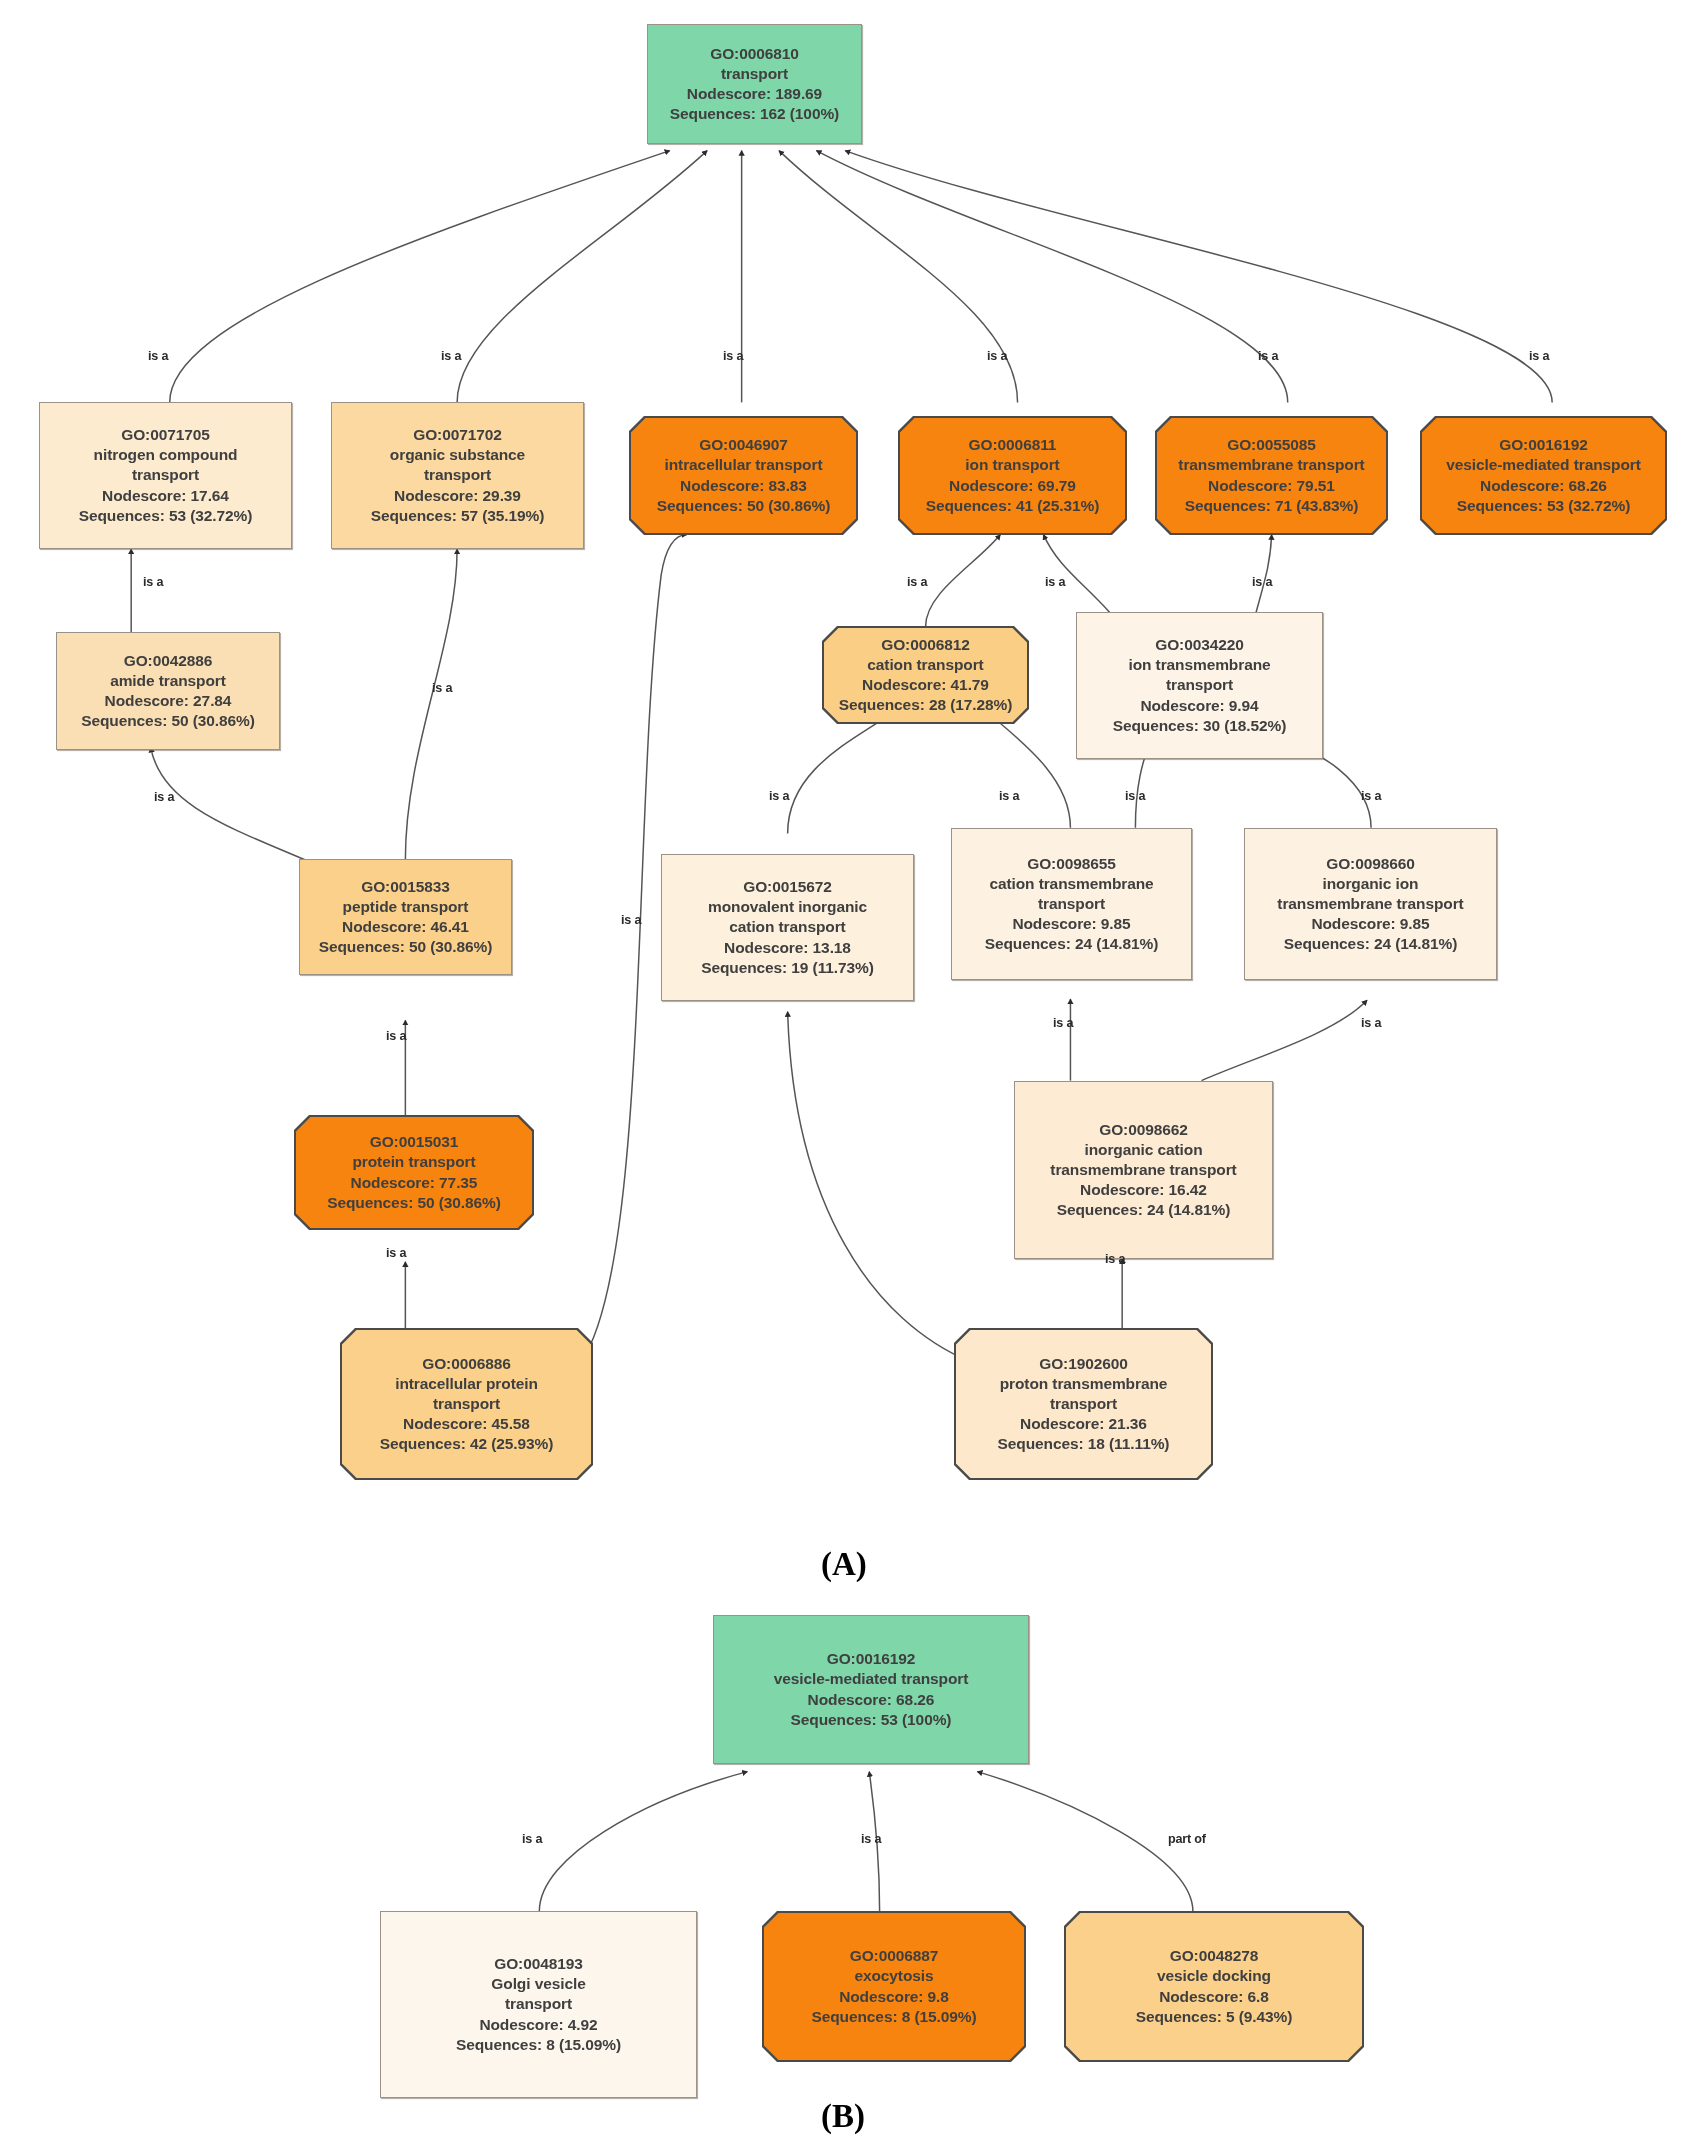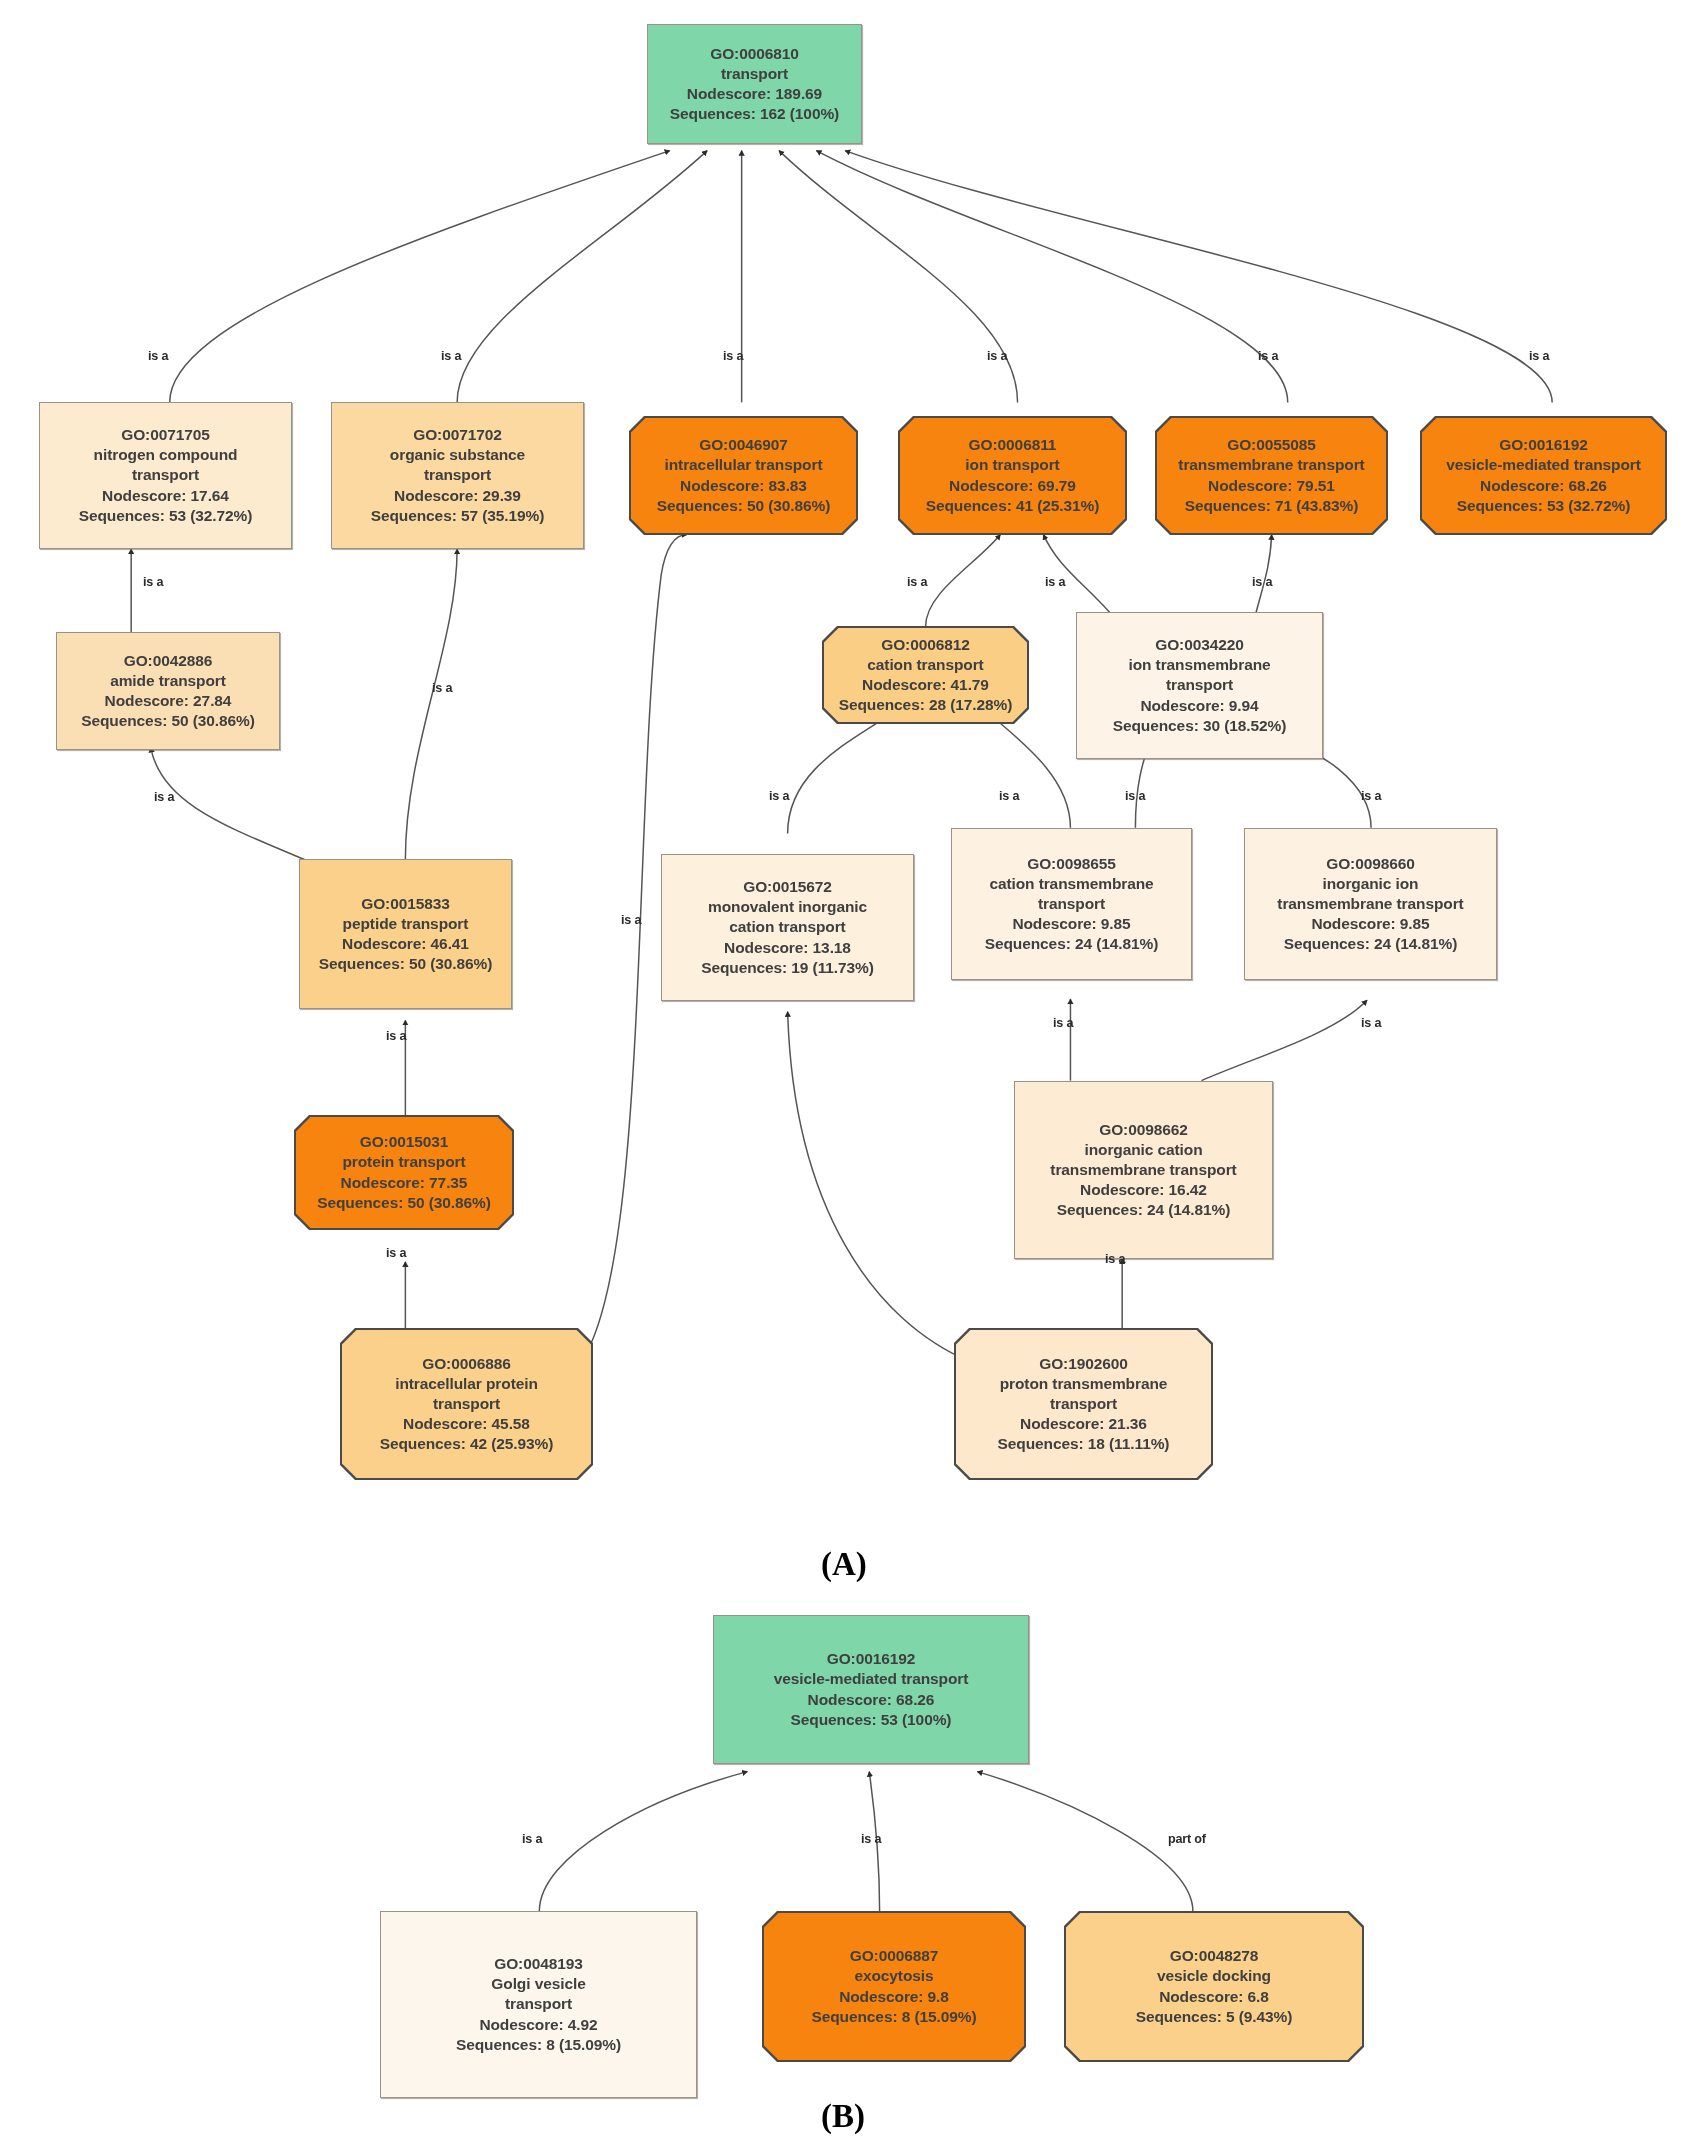--- a/index.html
+++ b/index.html
@@ -191,21 +191,21 @@
   </div>
 
   <div class="node shape-rect" style="left:1076px;top:612px;width:247px;height:147px;background:#FDF4E7;">
     <span class="ln">GO:0034220</span>
     <span class="ln">ion transmembrane</span>
     <span class="ln">transport</span>
     <span class="ln">Nodescore: 9.94</span>
     <span class="ln">Sequences: 30 (18.52%)</span>
   </div>
 
-  <div class="node shape-rect" style="left:299px;top:859px;width:213px;height:150px;background:#FBD08A;">
+  <div class="node shape-rect" style="left:299px;top:859px;width:213px;height:116px;background:#FBD08A;">
     <span class="ln">GO:0015833</span>
     <span class="ln">peptide transport</span>
     <span class="ln">Nodescore: 46.41</span>
     <span class="ln">Sequences: 50 (30.86%)</span>
   </div>
 
   <div class="node shape-rect" style="left:661px;top:833px;width:253px;height:147px;background:#FDF0DD;margin-top:21px;">
     <span class="ln">GO:0015672</span>
     <span class="ln">monovalent inorganic</span>
     <span class="ln">cation transport</span>
@@ -222,21 +222,21 @@
   </div>
 
   <div class="node shape-rect" style="left:1244px;top:828px;width:253px;height:152px;background:#FDF2E2;">
     <span class="ln">GO:0098660</span>
     <span class="ln">inorganic ion</span>
     <span class="ln">transmembrane transport</span>
     <span class="ln">Nodescore: 9.85</span>
     <span class="ln">Sequences: 24 (14.81%)</span>
   </div>
 
-  <div class="octwrap" style="left:294px;top:1115px;width:220px;height:115px;">
+  <div class="octwrap" style="left:294px;top:1115px;width:220px;height:115px;padding-left:20px;">
     <div class="node shape-oct" style="background:#F7840E;">
       <span class="ln">GO:0015031</span>
       <span class="ln">protein transport</span>
       <span class="ln">Nodescore: 77.35</span>
       <span class="ln">Sequences: 50 (30.86%)</span>
     </div>
   </div>
 
   <div class="node shape-rect" style="left:1014px;top:1081px;width:259px;height:178px;background:#FDEBD3;">
     <span class="ln">GO:0098662</span>

